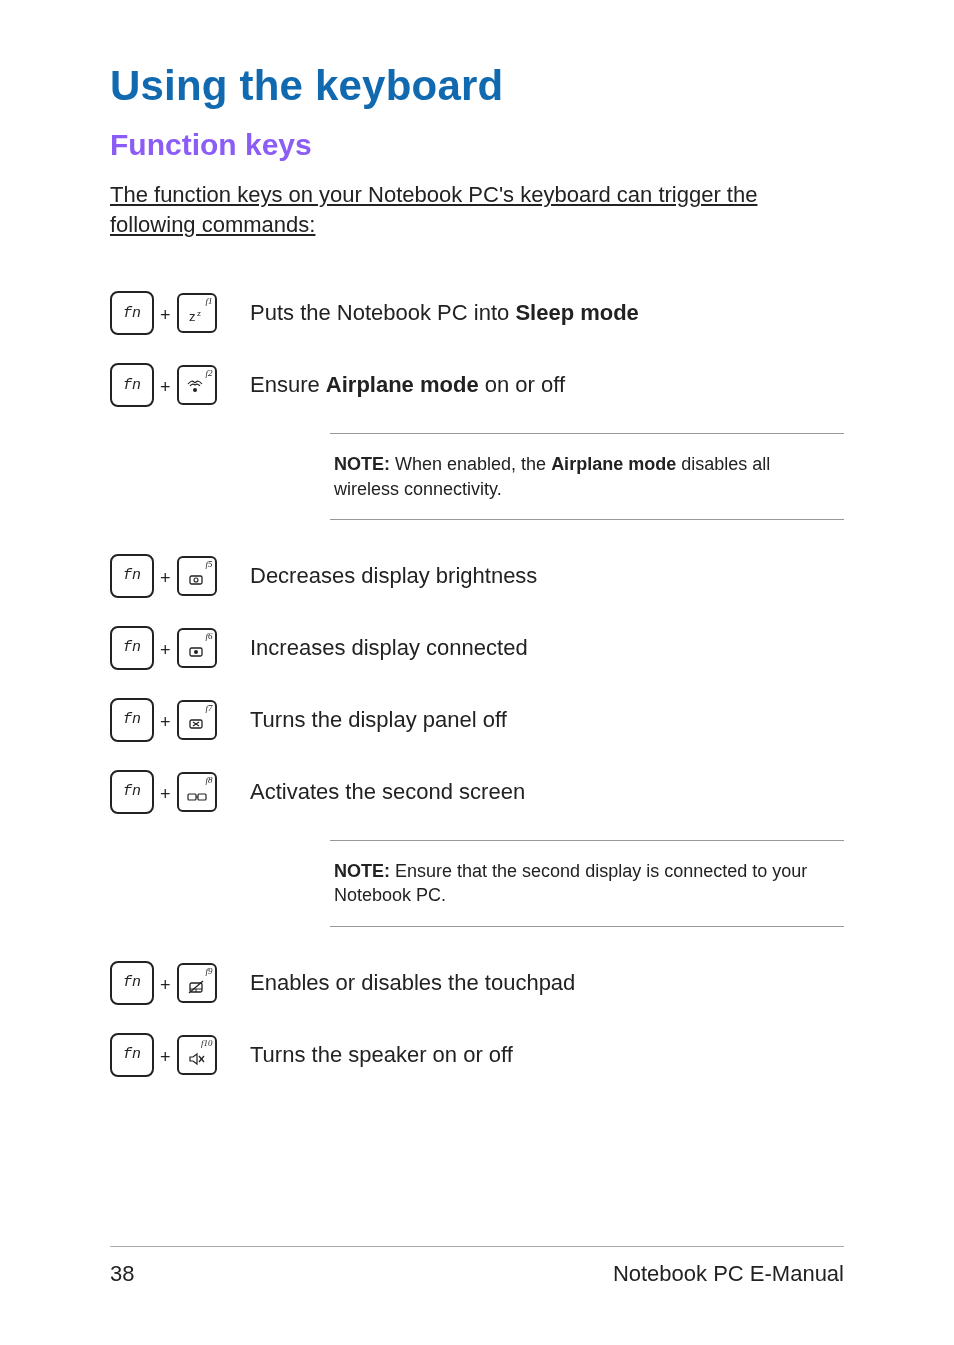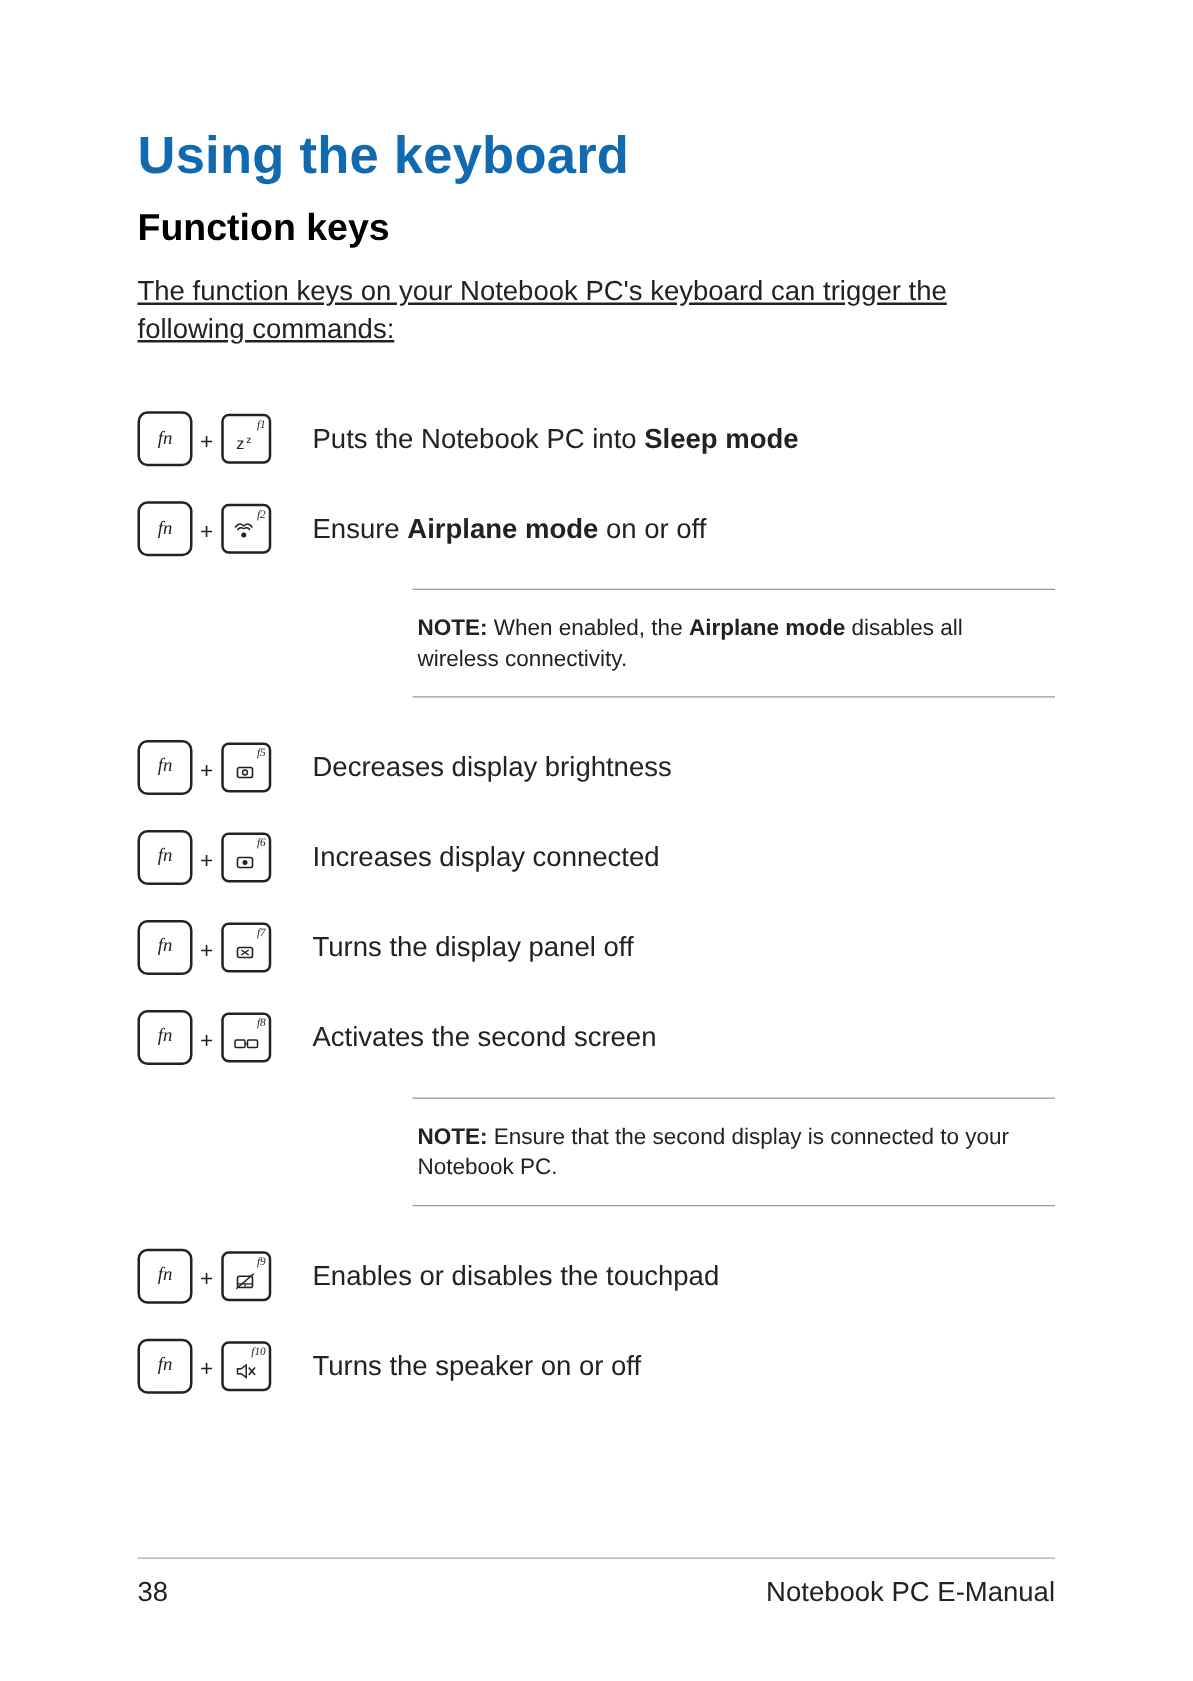--- a/index.html
+++ b/index.html
@@ -1,24 +1,24 @@
 <!DOCTYPE html>
 <html><head>
 <meta charset="utf-8">
 <style>
   * { box-sizing: border-box; margin: 0; padding: 0; }
   html, body { width: 954px; height: 1345px; background: #fff; font-family: "Segoe UI", "Myriad Pro", Arial, sans-serif; color: #222; }
-  .page { position: relative; width: 954px; height: 1345px; padding: 100px 110px 60px 110px; }
+  .page { position: relative; width: 954px; height: 1345px; padding: 62px 110px 60px 110px; }
   .h1 { font-size: 42px; font-weight: 700; color: #1169b0; margin-bottom: 18px; letter-spacing: 0.2px; }
-  .h2 { font-size: 30px; font-weight: 700; color: #000000; margin-bottom: 18px; }
+  .h2 { font-size: 30px; font-weight: 700; color: #8b5cf6; margin-bottom: 18px; }
   .intro { font-size: 22px; line-height: 1.35; margin-bottom: 50px; text-decoration: underline; }
   .row { display: flex; align-items: flex-start; margin-bottom: 26px; }
   .keys { width: 140px; min-width: 140px; display: flex; align-items: center; padding-top: 2px; }
   .plus { font-size: 18px; margin: 0 6px; line-height: 1; position: relative; top: 2px; }
-  .fn-key { display: inline-flex; align-items: center; justify-content: center; width: 44px; height: 44px; border: 2px solid #222; border-radius: 8px; font-style: italic; font-size: 15px; font-family: Liberation Serif, serif; }
+  .fn-key { display: inline-flex; align-items: center; justify-content: center; width: 44px; height: 44px; border: 2px solid #222; border-radius: 8px; font-style: italic; font-size: 15px; font-family: Liberation Mono, monospace; }
   .fkey { position: relative; display: inline-flex; align-items: flex-end; justify-content: flex-start; width: 40px; height: 40px; border: 2px solid #222; border-radius: 6px; }
   .fkey .flabel { position: absolute; top: 1px; right: 2px; font-size: 9px; font-style: italic; font-family: Georgia, serif; }
   .fkey .glyph { position: absolute; bottom: 4px; left: 5px; width: 26px; height: 22px; }
   .desc { flex: 1; font-size: 22px; line-height: 1.3; padding-top: 10px; }
   .desc strong { font-weight: 700; }
   .note-block { margin: 20px 0 32px 220px; border-top: 1px solid #999; border-bottom: 1px solid #999; padding: 18px 4px; font-size: 18px; line-height: 1.35; }
   .note-block strong { font-weight: 700; }
   .footer { position: absolute; bottom: 58px; left: 110px; right: 110px; border-top: 1px solid #aaa; padding-top: 14px; display: flex; justify-content: space-between; font-size: 22px; }
   svg { display: block; }
 </style>

